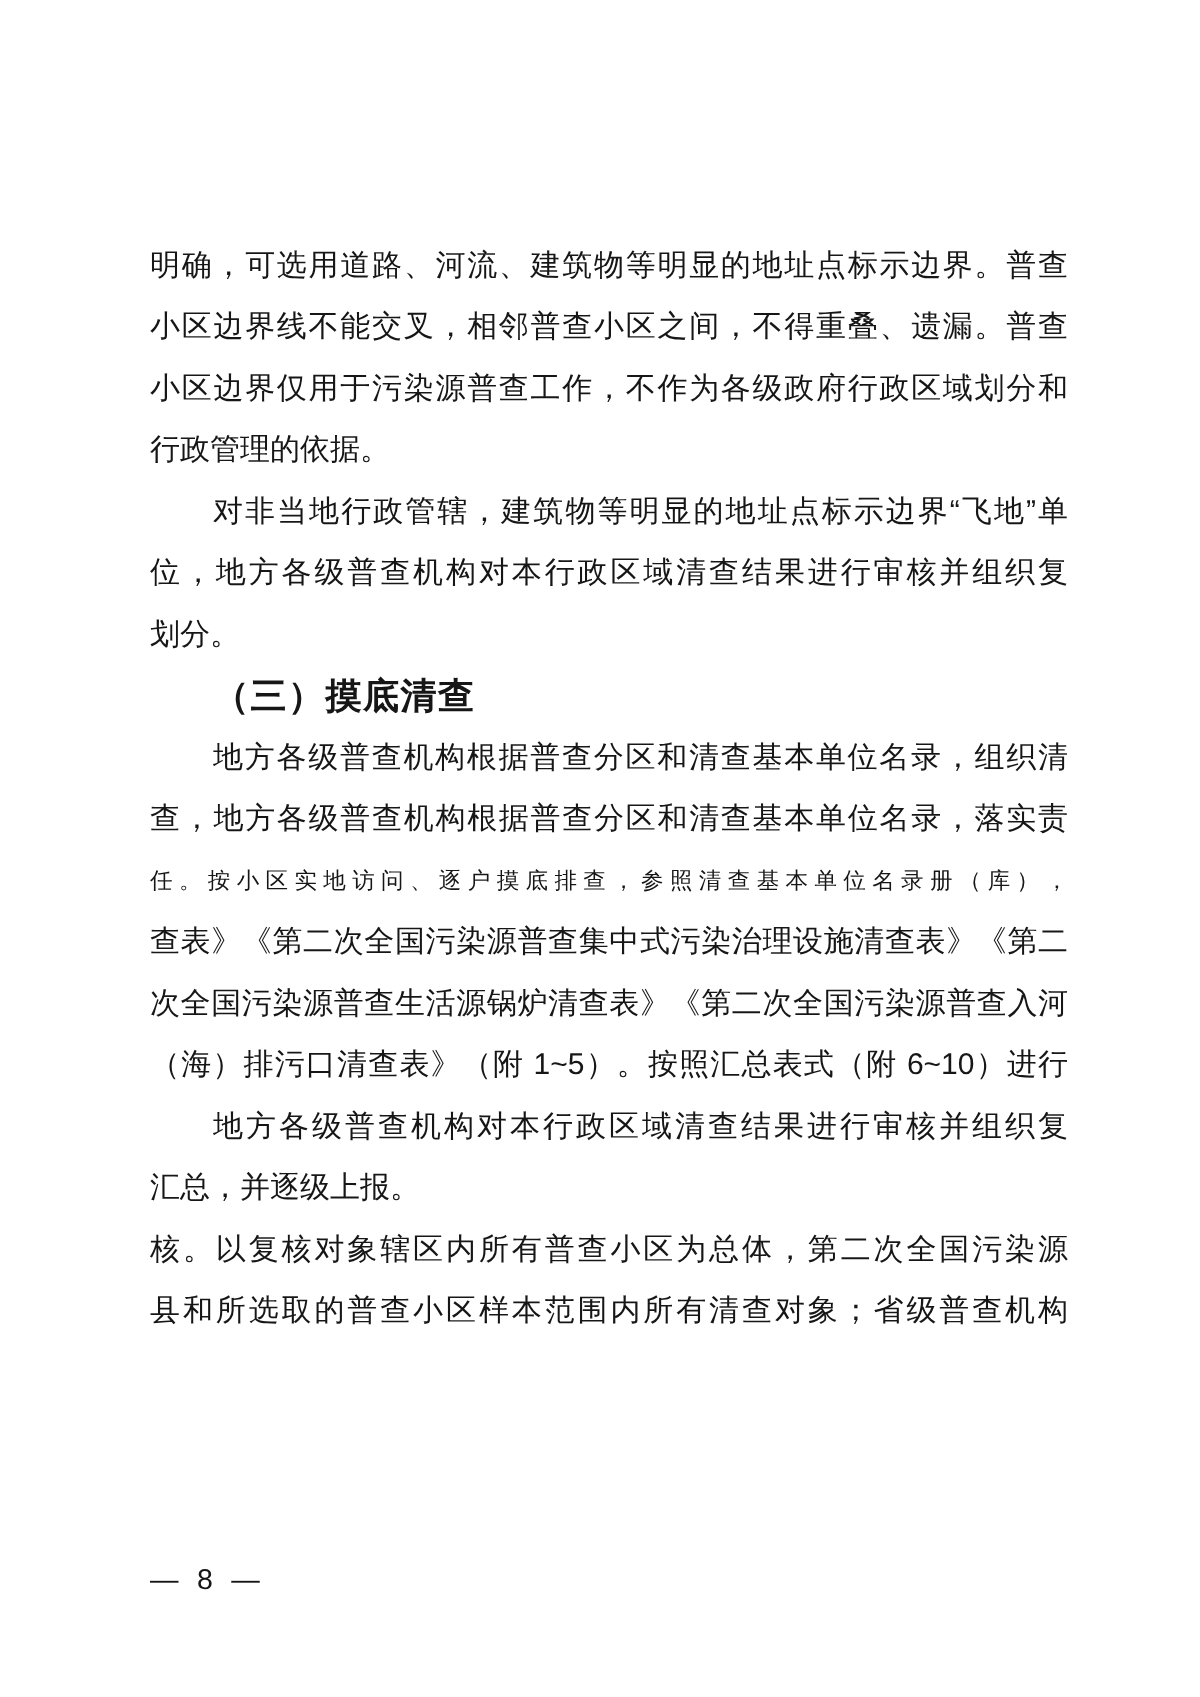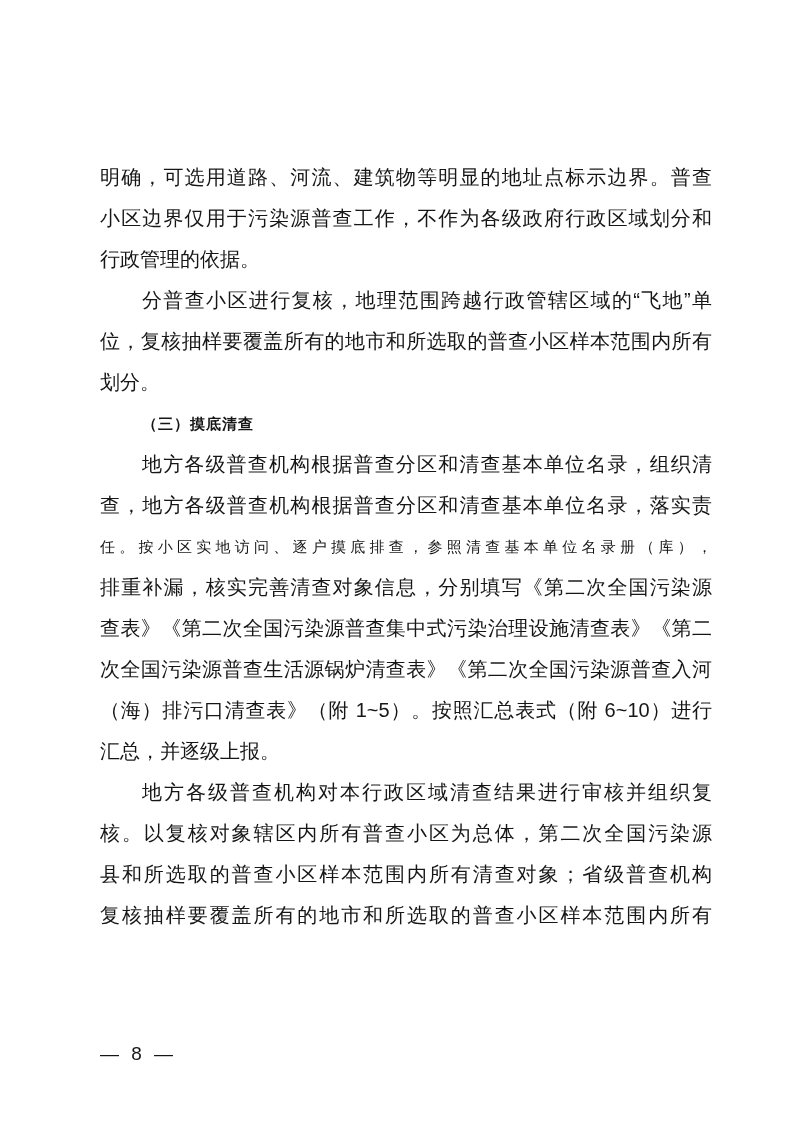--- a/index.html
+++ b/index.html
@@ -39,21 +39,21 @@
   }
   .line.ind {
     text-indent: 42px;
   }
   .line.sq {
     font-size: 15px;
   }
   .heading {
     height: 41px;
     line-height: 41px;
-    font-size: 15px;
+    font-size: 24px;
     font-weight: 700;
     text-align: left;
     text-align-last: left;
     text-indent: 42px;
     letter-spacing: 1px;
   }
   .footer {
     position: absolute;
     left: 100px;
     top: 1000px;
@@ -65,40 +65,39 @@
   }
 </style>
 </head>
 <body>
 
 <div class="page">
 
   <div class="text-block">
 
     <div class="line">明确，可选用道路、河流、建筑物等明显的地址点标示边界。普查</div>
+    <div class="line">小区边界线不能交叉，相邻普查小区之间，不得重叠、遗漏。普查</div>
     <div class="line">小区边界仅用于污染源普查工作，不作为各级政府行政区域划分和</div>
     <div class="line last">行政管理的依据。</div>
 
-    <div class="line ind">分普查小区进行复核，地理范围跨越行政管辖区域的“飞地”单</div>
-    <div class="line">位，复核抽样要覆盖所有的地市和所选取的普查小区样本范围内所有</div>
+    <div class="line ind">对非当地行政管辖，建筑物等明显的地址点标示边界“飞地”单</div>
+    <div class="line">位，地方各级普查机构对本行政区域清查结果进行审核并组织复</div>
     <div class="line last">划分。</div>
 
     <div class="heading">（三）摸底清查</div>
 
     <div class="line ind">地方各级普查机构根据普查分区和清查基本单位名录，组织清</div>
     <div class="line">查，地方各级普查机构根据普查分区和清查基本单位名录，落实责</div>
     <div class="line sq">任。按小区实地访问、逐户摸底排查，参照清查基本单位名录册（库），</div>
-    <div class="line">排重补漏，核实完善清查对象信息，分别填写《第二次全国污染源</div>
     <div class="line">查表》《第二次全国污染源普查集中式污染治理设施清查表》《第二</div>
     <div class="line">次全国污染源普查生活源锅炉清查表》《第二次全国污染源普查入河</div>
     <div class="line">（海）排污口清查表》（附 1~5）。按照汇总表式（附 6~10）进行</div>
+    <div class="line ind">地方各级普查机构对本行政区域清查结果进行审核并组织复</div>
+
     <div class="line last">汇总，并逐级上报。</div>
-
-    <div class="line ind">地方各级普查机构对本行政区域清查结果进行审核并组织复</div>
     <div class="line">核。以复核对象辖区内所有普查小区为总体，第二次全国污染源</div>
     <div class="line">县和所选取的普查小区样本范围内所有清查对象；省级普查机构</div>
-    <div class="line">复核抽样要覆盖所有的地市和所选取的普查小区样本范围内所有</div>
 
   </div>
 
   <div class="footer">— 8 —</div>
 
 </div>
 
 </body></html>

